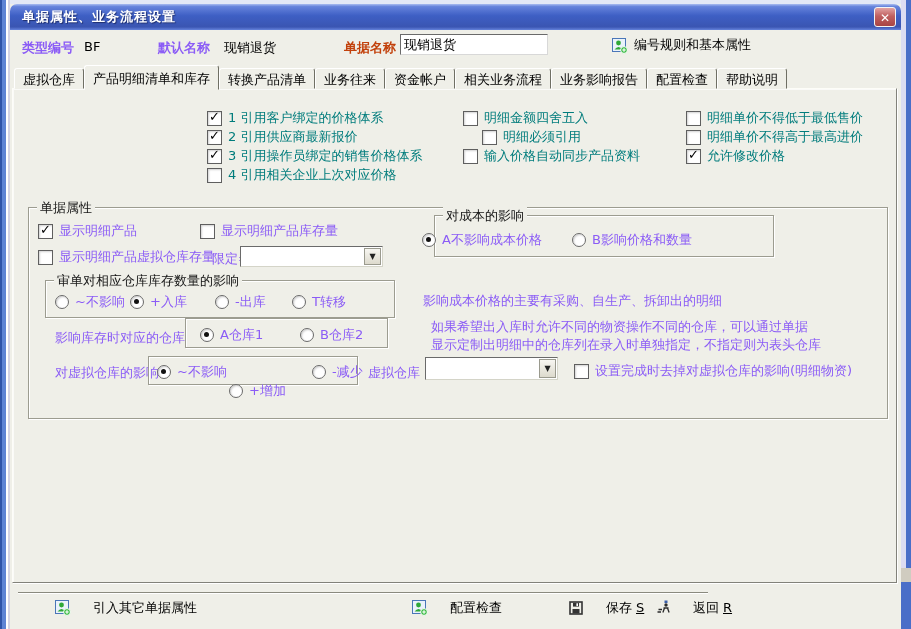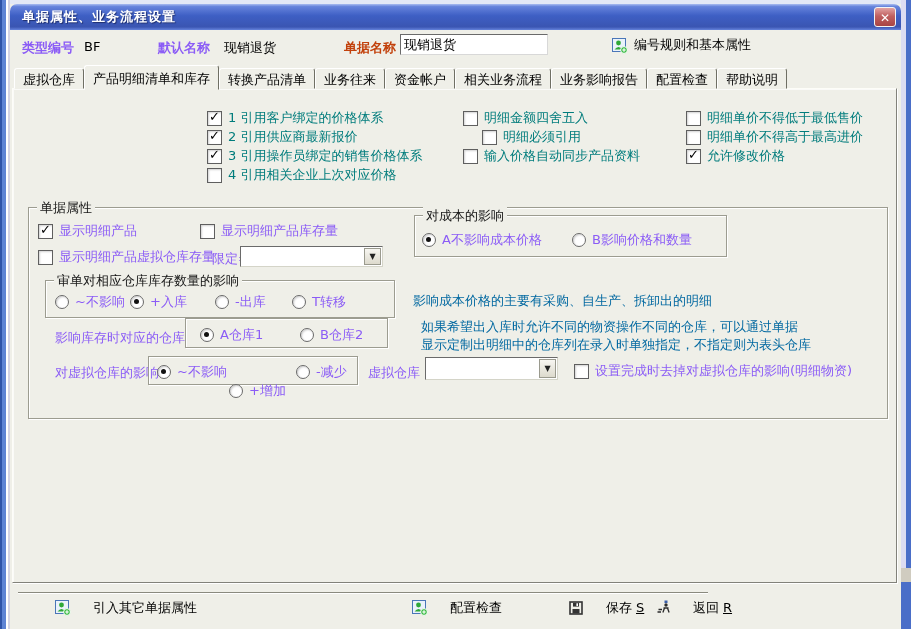--- a/index.html
+++ b/index.html
@@ -20,21 +20,21 @@
   .close-btn{left:874px;top:7px;width:22px;height:20px;border:1px solid #F4F4F4;border-radius:3px;
     background:linear-gradient(180deg,#E2A2A2 0%,#C06060 45%,#A84444 100%);
     color:#fff;font-weight:bold;font-size:12px;text-align:center;line-height:20px;cursor:pointer;box-sizing:border-box;}
   .close-btn::before{content:"\2715";}
   .dialog-body{left:10px;top:30px;width:891px;height:599px;background:#EFEFE8;}
   
   .lbl-b{font-weight:bold;}
   .t-navy{color:#8b5cf6;}
   .t-maroon{color:#c2410c;}
   .t-teal{color:#007C7C;}
-  .t-hint{color:#0369a1;}
+  .t-hint{color:#8b5cf6;margin-left:10px;}
   .txt-input{left:400px;top:34px;width:148px;height:21px;background:#fff;
     border:1px solid;border-color:#6A6A6A #D8D8D8 #D8D8D8 #6A6A6A;font-size:13px;padding:0 3px;box-sizing:border-box;
     font-family:"DejaVu Sans","Liberation Sans",sans-serif;}
   .iconbtn{display:flex;align-items:flex-end;gap:6px;cursor:pointer;}
   
   .tabbar{left:14px;top:64px;height:25px;display:flex;align-items:flex-end;z-index:3;}
   .tab{height:21px;line-height:21px;padding:0 8px;background:#EFEFE8;cursor:pointer;
     border:1px solid;border-color:#FFFFFF #6F6F64 transparent #FFFFFF;border-radius:3px 3px 0 0;box-sizing:border-box;}
   .tab.active{height:25px;line-height:25px;margin-bottom:-1px;border-bottom:1px solid #EFEFE8;z-index:4;position:relative;padding-left:8px;}
   .panel{left:12px;top:88px;width:885px;height:495px;background:#EFEFE8;
@@ -208,35 +208,35 @@
   <span class="abs t-navy" style="left:55px;top:364px">对虚拟仓库的影响</span>
   <div class="abs grp" style="left:148px;top:356px;width:210px;height:29px"></div>
   <div class="abs rd" style="left:157px;top:363px">
     <span class="dot checked"></span>
     <span class="t-navy">~不影响</span>
   </div>
   <div class="abs rd" style="left:229px;top:382px">
     <span class="dot"></span>
     <span class="t-navy">+增加</span>
   </div>
-  <div class="abs rd" style="left:296px;top:363px">
+  <div class="abs rd" style="left:312px;top:363px">
     <span class="dot"></span>
     <span class="t-navy">-减少</span>
   </div>
   <span class="abs t-navy" style="left:368px;top:364px">虚拟仓库</span>
   <div class="abs combo" style="left:425px;top:357px;width:133px;height:23px">
     <span></span>
     <span class="combo-btn"></span>
   </div>
   <div class="abs cb" style="left:574px;top:362px">
     <span class="box"></span>
     <span class="t-navy">设置完成时去掉对虚拟仓库的影响(明细物资)</span>
   </div>
 
-  <div class="abs grp" style="left:414px;top:215px;width:313px;height:42px">
+  <div class="abs grp" style="left:434px;top:215px;width:340px;height:42px">
     <span class="legend">对成本的影响</span>
   </div>
   <div class="abs rd" style="left:422px;top:231px">
     <span class="dot checked"></span>
     <span class="t-navy">A不影响成本价格</span>
   </div>
   <div class="abs rd" style="left:572px;top:231px">
     <span class="dot"></span>
     <span class="t-navy">B影响价格和数量</span>
   </div>

